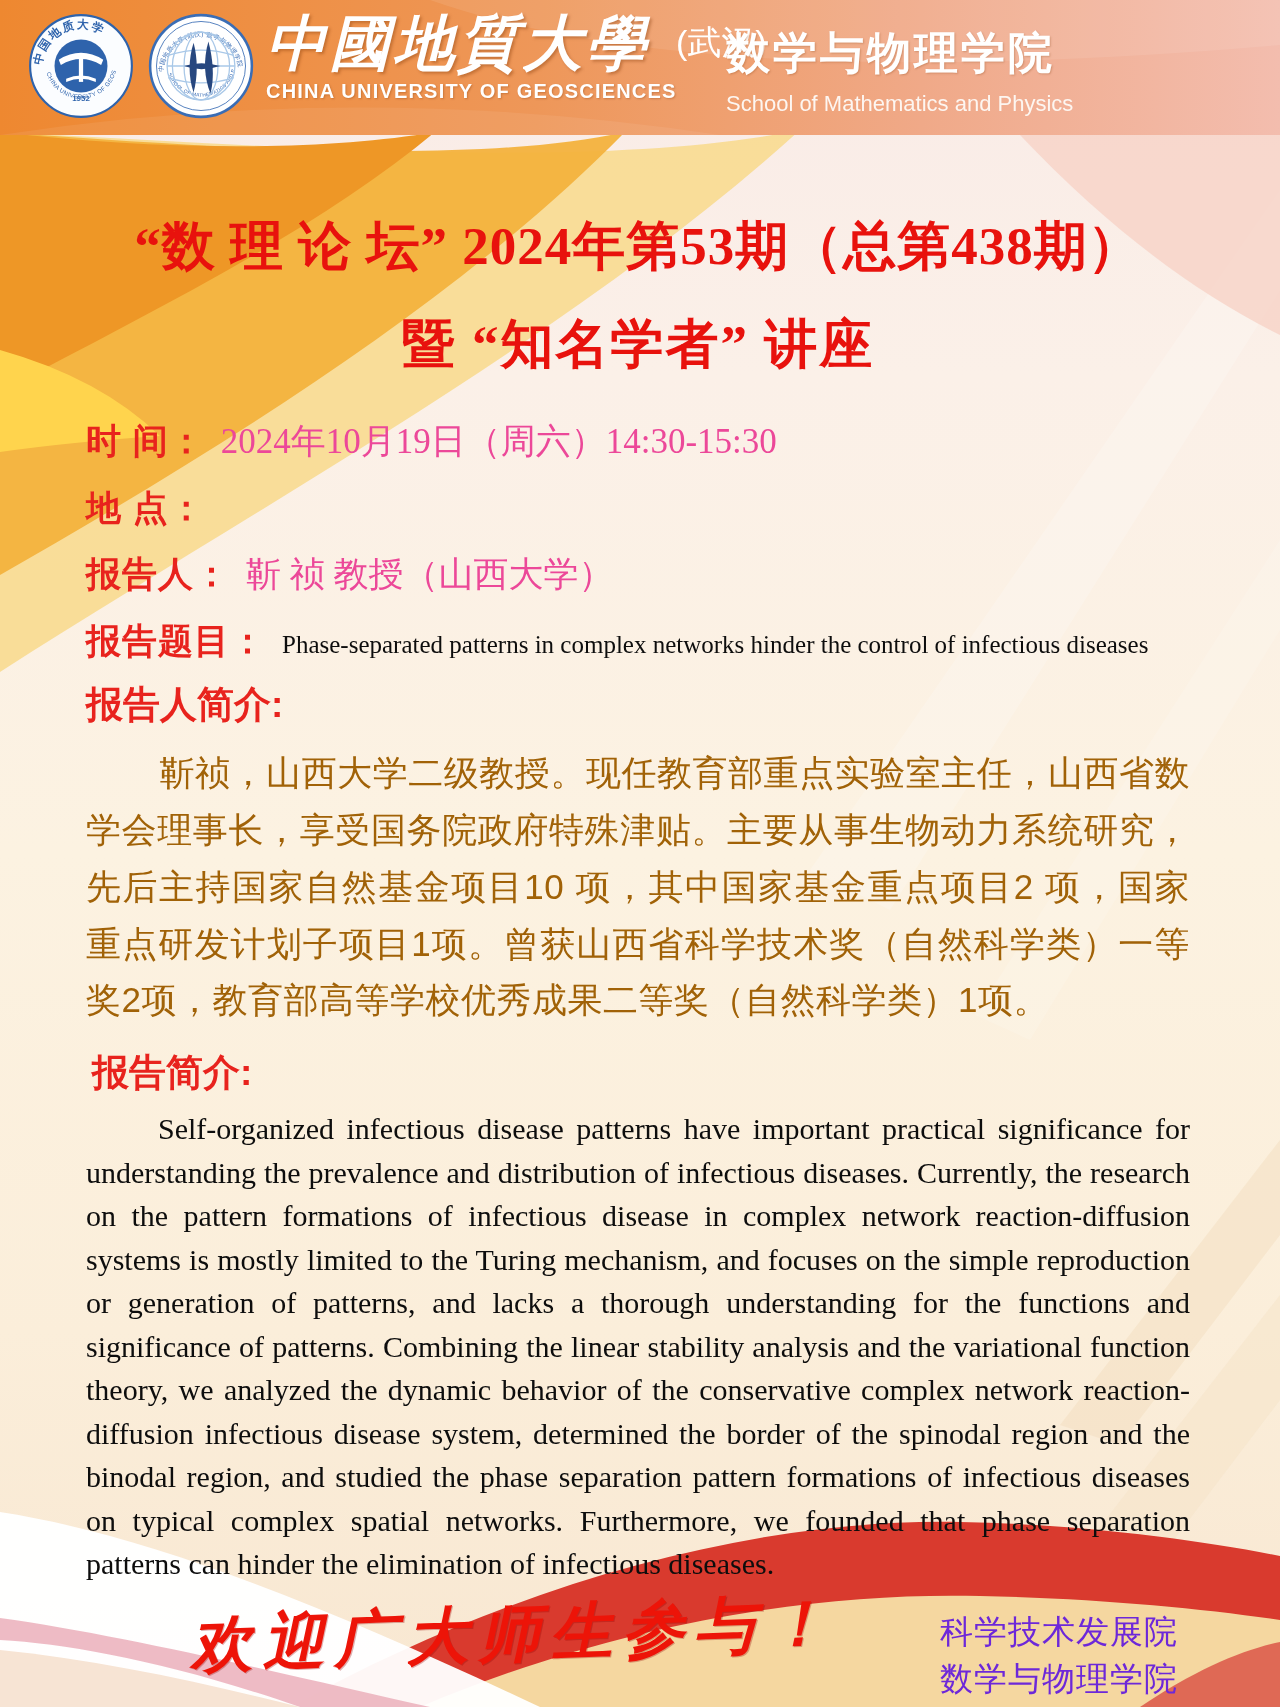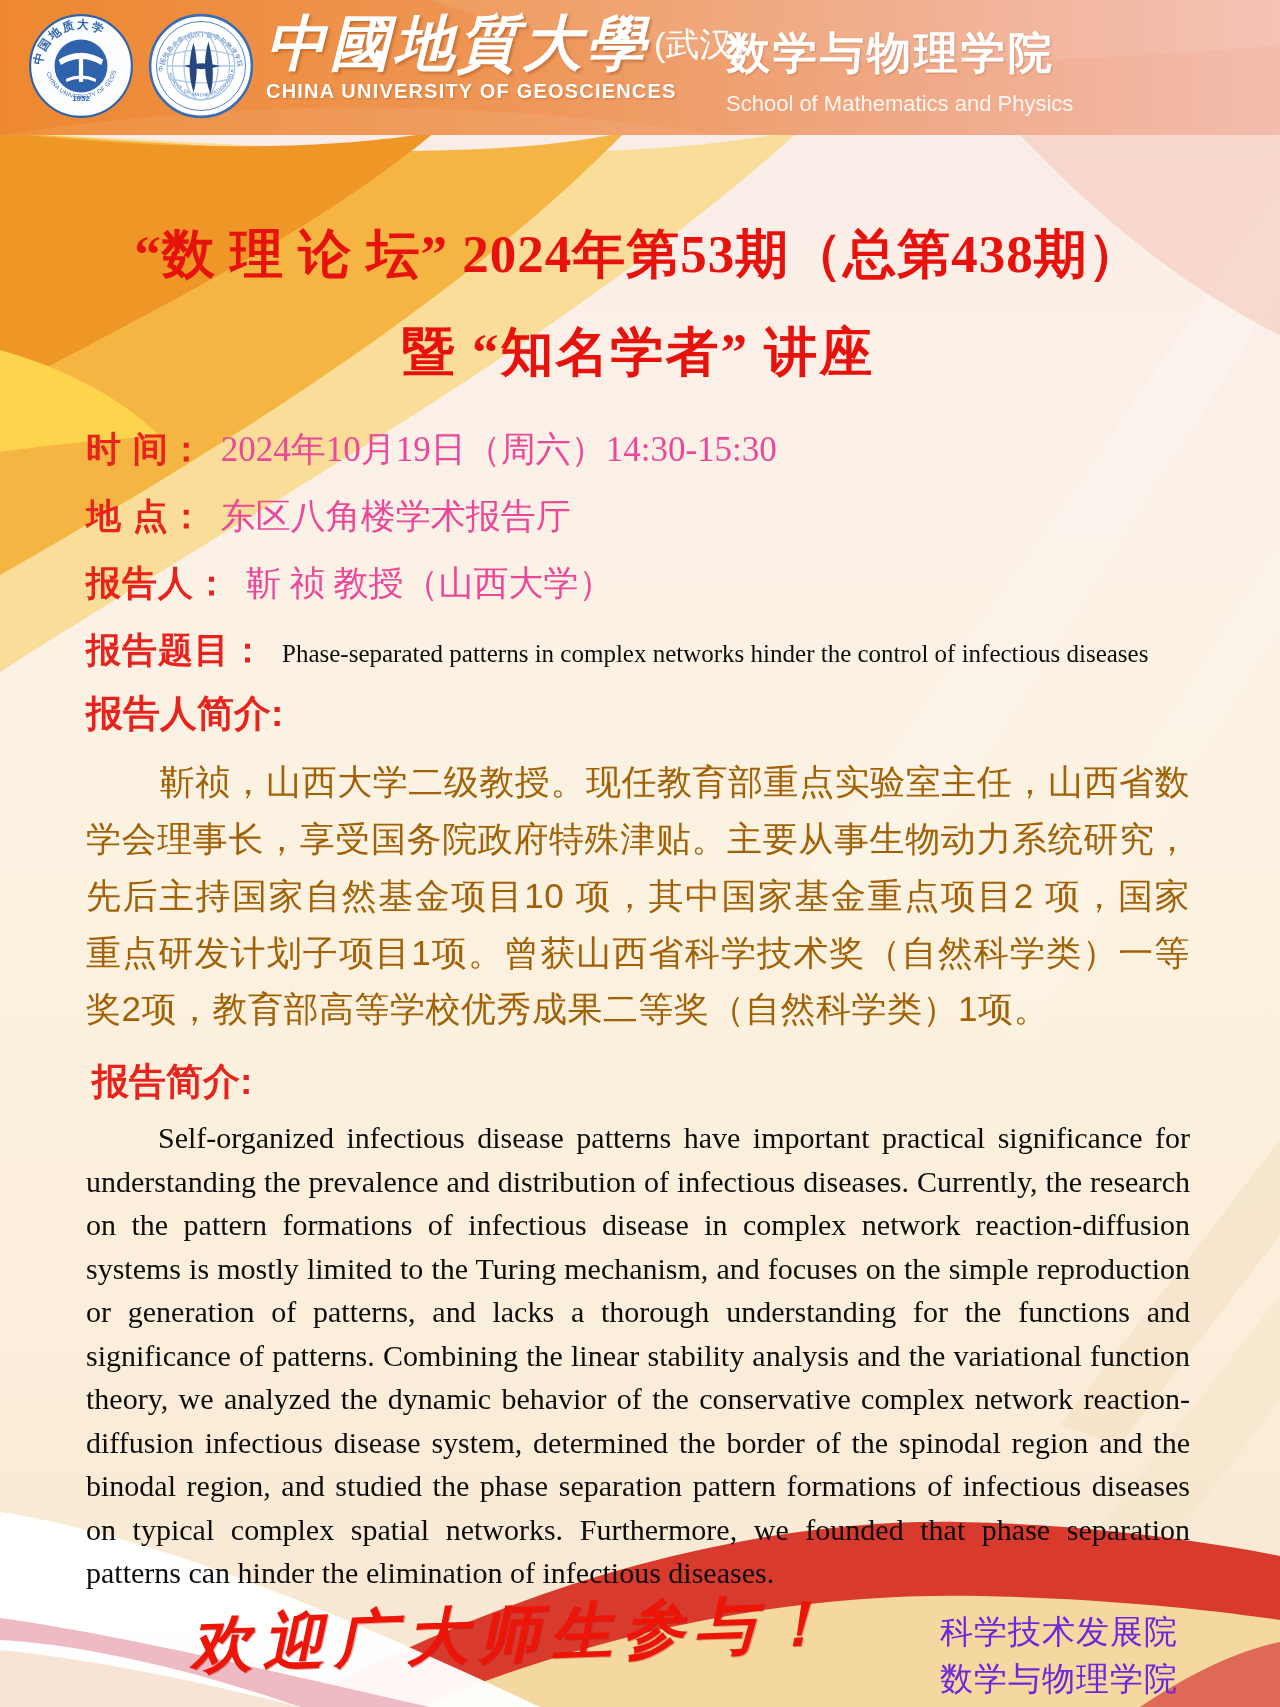--- a/index.html
+++ b/index.html
@@ -8,36 +8,36 @@
     font-family:"Liberation Sans",sans-serif;color:#111;
   }
   .bg{position:absolute;left:0;top:0;width:1280px;height:1707px;z-index:0;}
 
   
   .header{position:absolute;left:0;top:0;width:1280px;height:135px;z-index:2;}
   .logo{position:absolute;top:13px;width:106px;height:106px;}
   .logo-cug{left:28px;}
   .logo-smp{left:148px;}
   .univ-block{position:absolute;left:266px;top:14px;color:#fff;}
-  .univ-cn-row{display:flex;align-items:flex-end;gap:4px;}
+  .univ-cn-row{display:flex;align-items:center;gap:26px;}
   .univ-cn{
     font-family:"Liberation Serif",serif;font-style:italic;font-weight:bold;
     font-size:60px;line-height:1.0;letter-spacing:4px;
     text-shadow:2px 2px 3px rgba(120,50,0,.35);
   }
   .campus{font-size:34px;line-height:1.5;font-weight:500;padding-bottom:4px;}
   .univ-en{font-size:20px;font-weight:bold;letter-spacing:1.2px;margin-top:6px;
     text-shadow:1px 1px 2px rgba(120,50,0,.3);}
   .school-block{position:absolute;left:726px;top:24px;color:#fff;}
   .school-cn{font-size:44px;font-weight:600;letter-spacing:3px;
     text-shadow:1px 1px 2px rgba(120,50,0,.25);}
   .school-en{font-size:22px;font-weight:500;margin-top:8px;color:#fdf6f1;}
 
   
-  .main{position:absolute;left:0;top:135px;width:1276px;z-index:2;padding:8px 86px;box-sizing:border-box;}
+  .main{position:absolute;left:0;top:135px;width:1276px;z-index:2;padding:0 86px;box-sizing:border-box;}
   .title1{
     margin-top:82px;text-align:center;color:var(--title-red,#e60f0f);
     font-family:"Liberation Serif",serif;font-weight:bold;font-size:53px;line-height:1.1;letter-spacing:1px;
   }
   .title2{
     margin-top:40px;text-align:center;color:var(--title-red,#e60f0f);
     font-family:"Liberation Serif",serif;font-weight:bold;font-size:53px;line-height:1.1;letter-spacing:2px;
   }
   .info{margin-top:46px;}
   .info-row{display:flex;align-items:baseline;margin-bottom:24px;}
@@ -189,21 +189,20 @@
     <div class="title1">“数 理 论 坛” 2024年第53期（总第438期）</div>
     <div class="title2">暨 “知名学者” 讲座</div>
 
     <div class="info">
       <div class="info-row">
         <span class="info-label">时 间：</span>
         <span class="info-value">2024年10月19日（周六）14:30-15:30</span>
       </div>
       <div class="info-row">
         <span class="info-label">地 点：</span>
-        <span class="info-value">东区八角楼学术报告厅</span>
       </div>
       <div class="info-row">
         <span class="info-label">报告人：</span>
         <span class="info-value">靳 祯 教授（山西大学）</span>
       </div>
       <div class="info-row topic-row">
         <span class="info-label">报告题目：</span>
         <span class="topic-value">Phase-separated patterns in complex networks hinder the control of infectious diseases</span>
       </div>
     </div>

